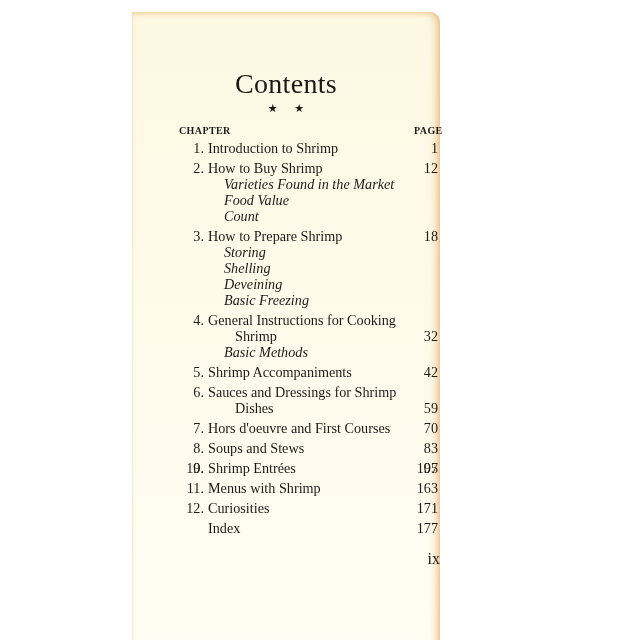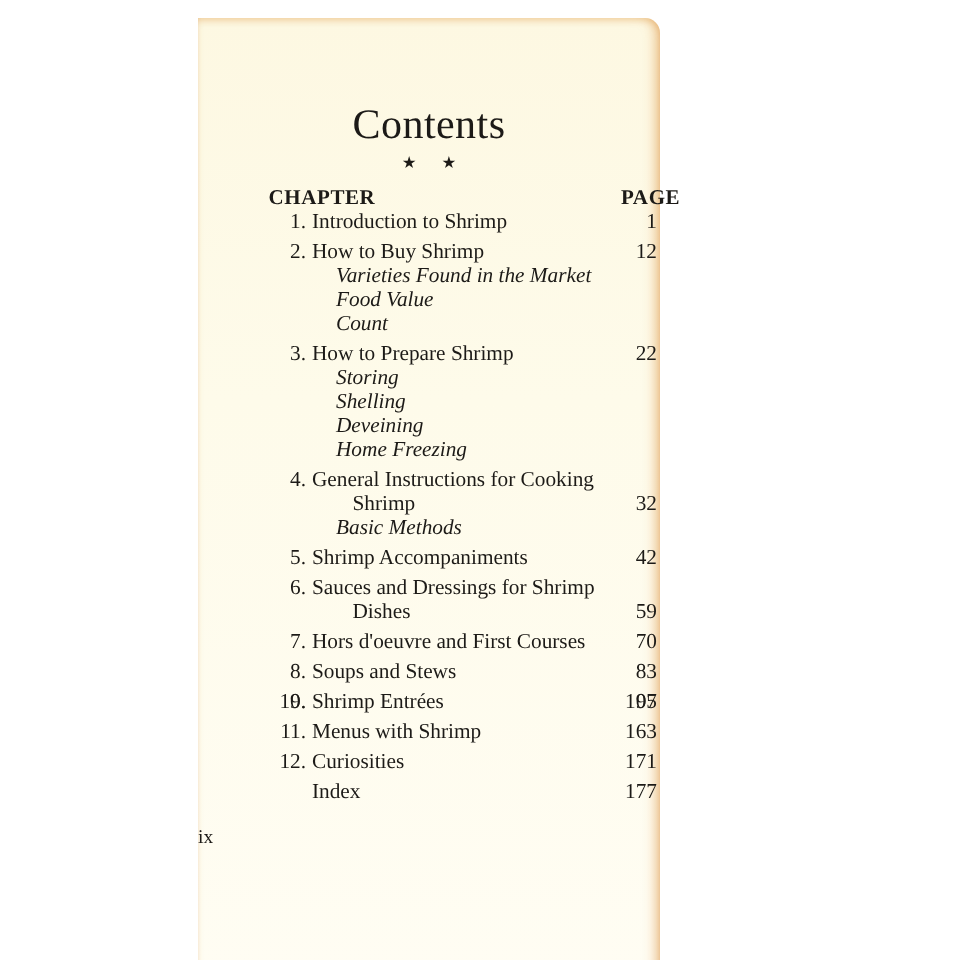--- a/index.html
+++ b/index.html
@@ -17,33 +17,33 @@
     }
     .title {
       position:absolute; left:0; width:100%; top:56px; text-align:center;
       font-size:28px; letter-spacing:0.3px; font-weight:normal;
     }
     .stars {
       position:absolute; left:0; width:100%; top:90px; text-align:center;
       font-size:11px; word-spacing:14px;
     }
     .colhead {
-      position:absolute; top:113px; font-size:14px; font-weight:bold; letter-spacing:0.4px;
+      position:absolute; top:113px; font-size:10px; font-weight:bold; letter-spacing:0.4px;
     }
     .colhead.chap { left:47px; }
     .colhead.pg { left:282px; }
     .toc { position:absolute; left:47px; top:124px; width:259px; font-size:14.2px; line-height:16px; }
     .entry { position:relative; margin-top:4px; }
     .entry .num { position:absolute; left:0; width:25px; text-align:right; }
     .entry .text { margin-left:29px; display:block; }
     .entry .cont { margin-left:56px; display:block; }
     .entry .page-no { position:absolute; right:0; bottom:0; text-align:right; }
     .entry .page-no.top { top:0; bottom:auto; }
     .sub { margin-left:45px; font-style:italic; display:block; line-height:16px; }
-    .folio { position:absolute; left:0; width:100%; top:538px; text-align:left; font-size:13px; }
+    .folio { position:absolute; left:0; width:100%; top:538px; text-align:right; font-size:16px; }
   </style>
 </head>
 <body>
 
 <div class="page">
   <div class="title">Contents</div>
   <div class="stars">★ ★</div>
   <div class="colhead chap">CHAPTER</div>
   <div class="colhead pg">PAGE</div>
 
@@ -60,25 +60,25 @@
       <span class="text">How to Buy Shrimp</span>
       <span class="page-no top">12</span>
       <span class="sub">Varieties Found in the Market</span>
       <span class="sub">Food Value</span>
       <span class="sub">Count</span>
     </div>
 
     <div class="entry">
       <span class="num">3.</span>
       <span class="text">How to Prepare Shrimp</span>
-      <span class="page-no top">22</span>
+      <span class="page-no top">18</span>
       <span class="sub">Storing</span>
       <span class="sub">Shelling</span>
       <span class="sub">Deveining</span>
-      <span class="sub">Home Freezing</span>
+      <span class="sub">Basic Freezing</span>
     </div>
 
     <div class="entry">
       <span class="num">4.</span>
       <span class="text">General Instructions for Cooking</span>
       <div style="position:relative;">
         <span class="cont">Shrimp</span>
         <span class="page-no">32</span>
       </div>
       <span class="sub">Basic Methods</span>

